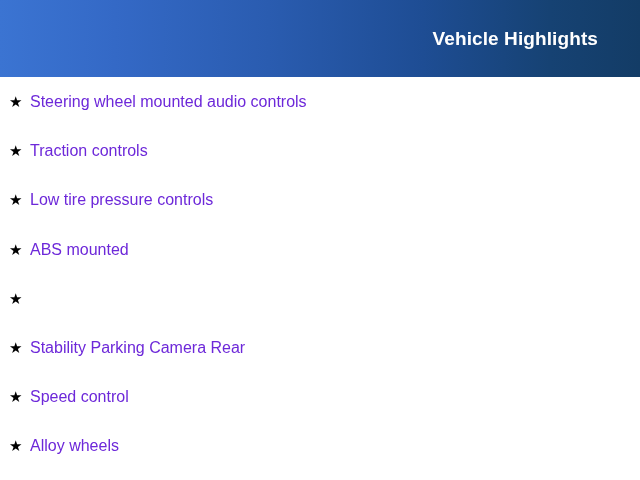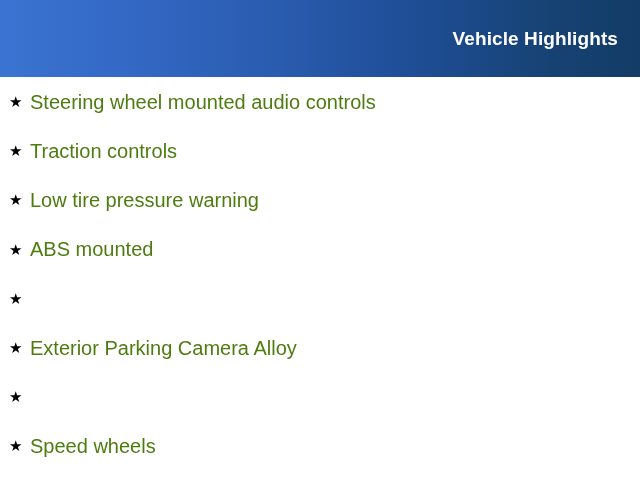--- a/index.html
+++ b/index.html
@@ -25,21 +25,21 @@
   
   .header {
     position: relative;
     width: 640px;
     height: 77px;
     background: linear-gradient(to right, #3b74d2 0%, #3469c6 18%, #2a5cb0 42%, #1e4d94 66%, #164273 86%, #133c66 100%);
     display: flex;
     align-items: center;
     justify-content: flex-end;
     box-sizing: border-box;
-    padding-right: 22px;
+    padding-right: 42px;
   }
 
   .header-title {
     color: #ffffff;
     font-size: 19px;
     font-weight: bold;
     letter-spacing: 0.1px;
     line-height: 1;
     white-space: nowrap;
   }
@@ -64,22 +64,22 @@
     display: inline-block;
     width: 21px;
     flex: 0 0 21px;
     color: #000000;
     font-size: 15px;
     line-height: 1;
     text-align: left;
   }
 
   .highlight-label {
-    color: #4d7c0f;
-    font-size: 20px;
+    color: #6d28d9;
+    font-size: 16px;
     line-height: 1.2;
     white-space: nowrap;
   }
 </style>
 </head>
 <body>
 
 <div class="page">
 
   <div class="header">
@@ -93,41 +93,42 @@
       <span class="highlight-label">Steering wheel mounted audio controls</span>
     </li>
 
     <li class="highlight-item">
       <span class="bullet-star">★</span>
       <span class="highlight-label">Traction controls</span>
     </li>
 
     <li class="highlight-item">
       <span class="bullet-star">★</span>
-      <span class="highlight-label">Low tire pressure warning</span>
+      <span class="highlight-label">Low tire pressure controls</span>
     </li>
 
     <li class="highlight-item">
       <span class="bullet-star">★</span>
       <span class="highlight-label">ABS mounted</span>
     </li>
 
     <li class="highlight-item">
       <span class="bullet-star">★</span>
     </li>
 
     <li class="highlight-item">
       <span class="bullet-star">★</span>
-      <span class="highlight-label">Exterior Parking Camera Alloy</span>
+      <span class="highlight-label">Stability Parking Camera Rear</span>
     </li>
 
     <li class="highlight-item">
       <span class="bullet-star">★</span>
+      <span class="highlight-label">Speed control</span>
     </li>
 
     <li class="highlight-item">
       <span class="bullet-star">★</span>
-      <span class="highlight-label">Speed wheels</span>
+      <span class="highlight-label">Alloy wheels</span>
     </li>
 
   </ul>
 
 </div>
 
 </body></html>

